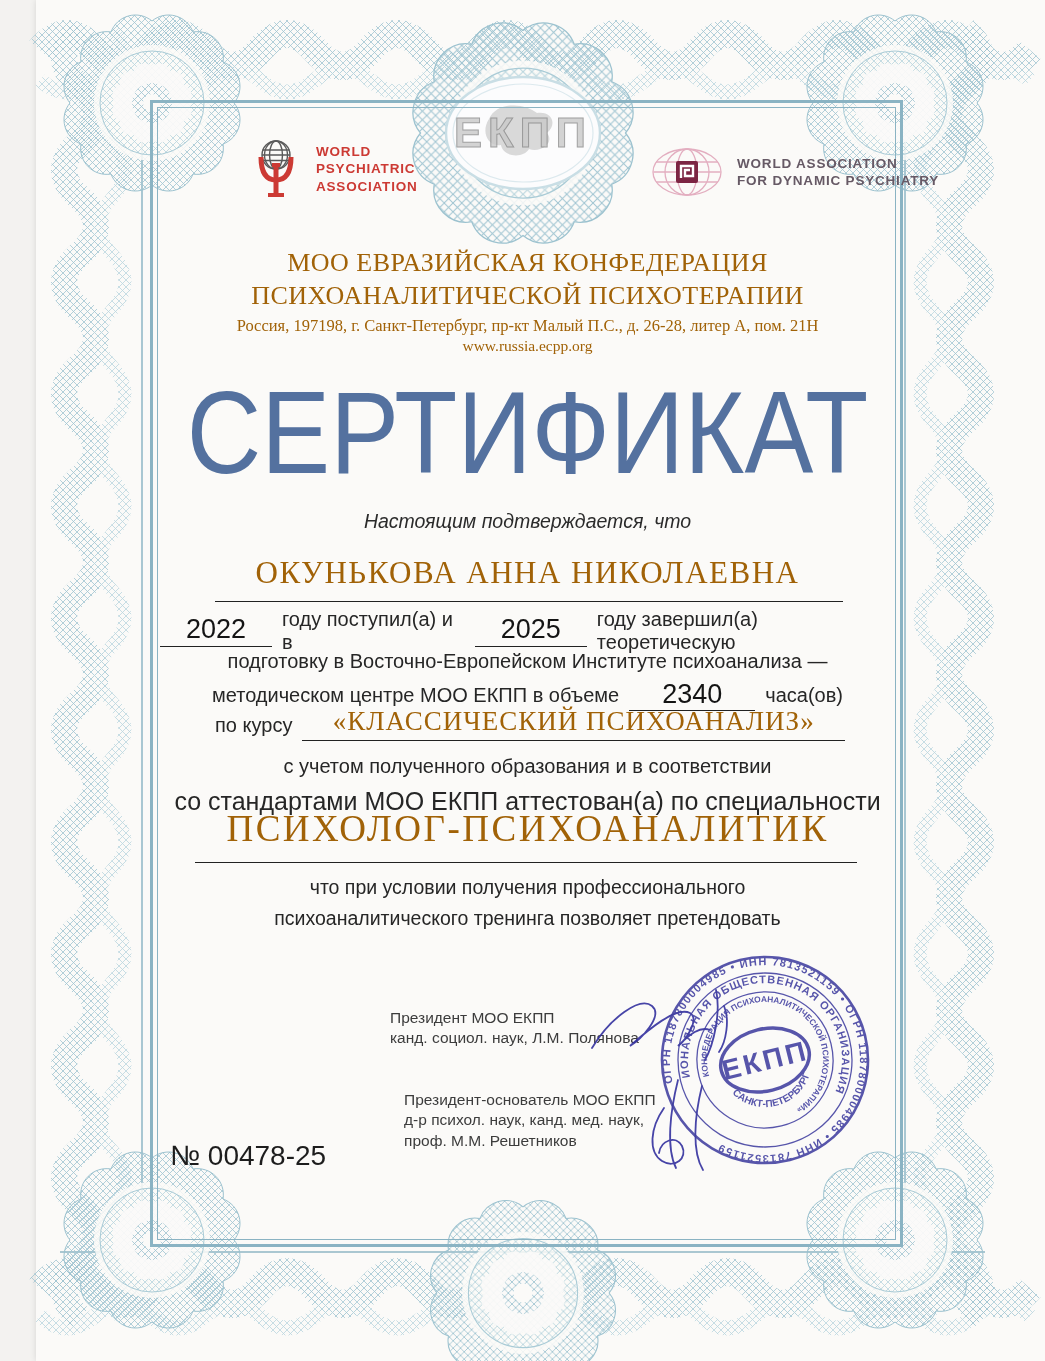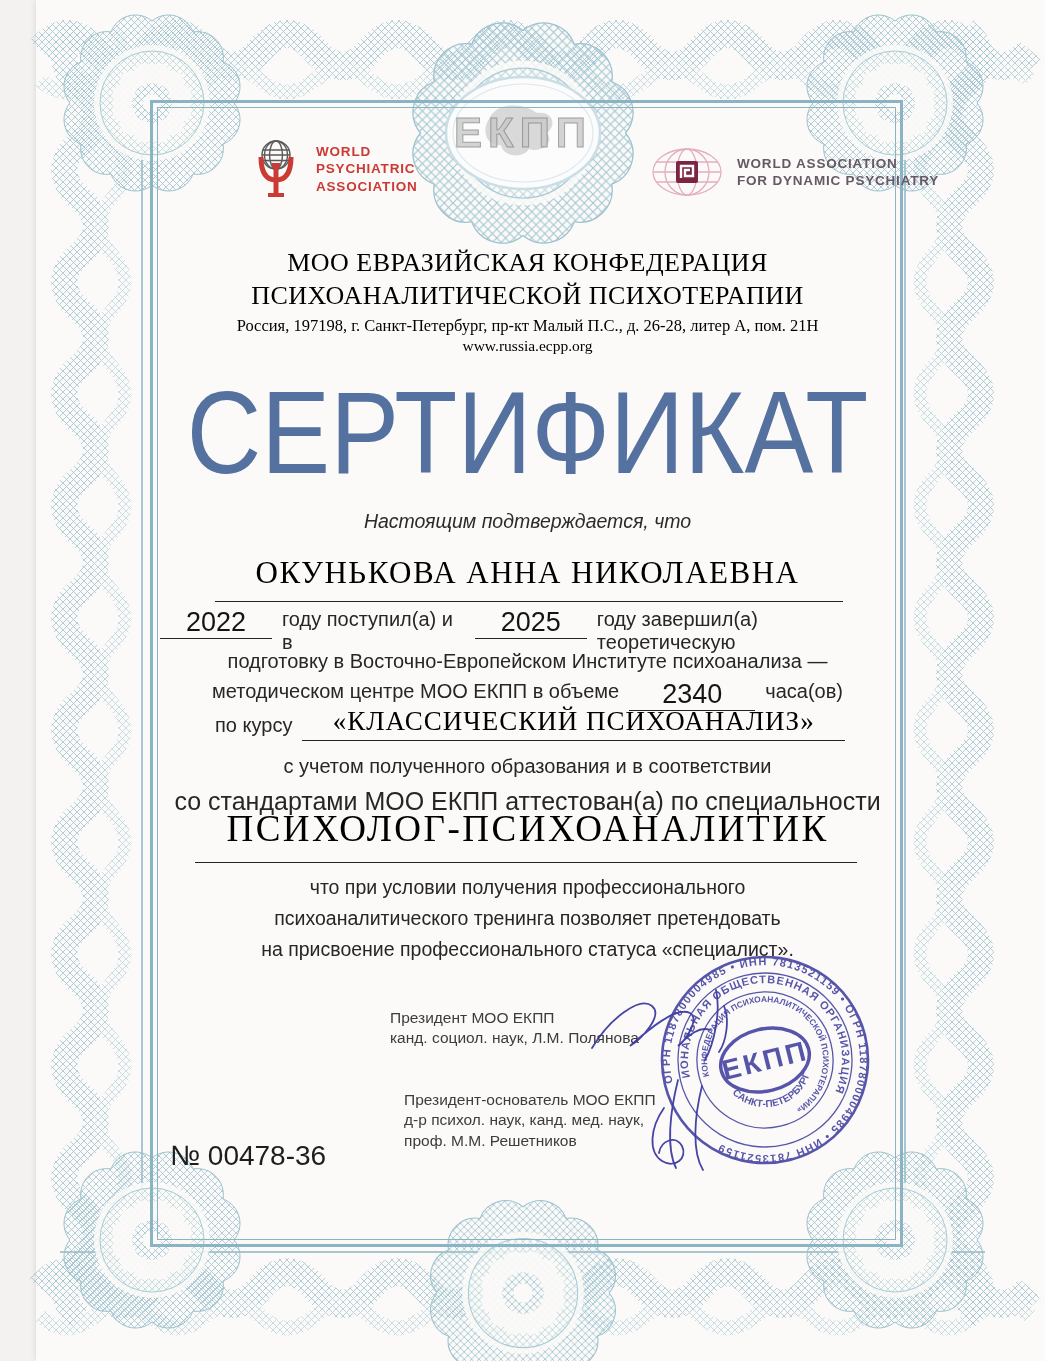--- a/index.html
+++ b/index.html
@@ -1,25 +1,25 @@
 <!DOCTYPE html>
 <html><head>
 <meta charset="utf-8">
 <style>
   html,body{margin:0;padding:0;background:#eceae8;font-family:"Liberation Sans",sans-serif;}
   .page{position:relative;width:1045px;height:1361px;background:#f3f2f0;overflow:hidden;}
   .paper{position:absolute;left:36px;top:0;right:0;bottom:0;background:#fbfaf8;box-shadow:0 0 6px rgba(0,0,0,.12);}
   .abs{position:absolute;}
   .ctr{left:160px;right:150px;text-align:center;}
   .sans{font-family:"Liberation Sans",sans-serif;color:#262626;}
-  .serif{font-family:"Liberation Serif",serif;color:#000000;}
+  .serif{font-family:"Liberation Serif",serif;color:#a16207;}
   .rule{position:absolute;border-top:1.6px solid #222;}
   .blank{display:inline-block;min-width:96px;text-align:center;border-bottom:1.6px solid #222;
          font-size:27px;line-height:1.05;padding:0 8px 2px;color:#141414;font-family:"Liberation Sans",sans-serif;}
-  .fillrow{display:flex;justify-content:center;align-items:flex-start;gap:10px;font-size:20px;}
+  .fillrow{display:flex;justify-content:center;align-items:center;gap:10px;font-size:20px;}
   .title{font-size:111px;line-height:1;color:#54719f;letter-spacing:0px;
          transform:scale(.93,1.06);transform-origin:50% 0;white-space:nowrap;font-weight:400;}
   .logo-txt{font-size:13.5px;font-weight:bold;letter-spacing:.8px;line-height:1.28;}
   .sigtxt{font-size:15.5px;line-height:1.32;color:#3c3c3c;font-weight:500;}
   svg text{font-family:"Liberation Sans",sans-serif;}
 </style>
 </head>
 <body>
 
 <div class="page">
@@ -150,21 +150,20 @@
   </div>
 
   <div class="abs ctr sans" style="top:755px;font-size:20px;">с учетом полученного образования и в соответствии</div>
   <div class="abs ctr sans" style="top:787px;font-size:25px;">со стандартами МОО ЕКПП аттестован(а) по специальности</div>
 
   <div class="abs ctr serif" style="top:807px;font-size:37px;letter-spacing:2.5px;">ПСИХОЛОГ-ПСИХОАНАЛИТИК</div>
   <div class="rule" style="left:195px;right:188px;top:862px;"></div>
 
   <div class="abs ctr sans" style="top:876px;font-size:19.5px;">что при условии получения профессионального</div>
   <div class="abs ctr sans" style="top:907px;font-size:19.5px;">психоаналитического тренинга позволяет претендовать</div>
-  <div class="abs ctr sans" style="top:938px;font-size:19.5px;">на присвоение профессионального статуса «специалист».</div>
 
   <div class="abs sigtxt" style="left:390px;top:1008px;">
     <div>Президент МОО ЕКПП</div>
     <div>канд. социол. наук, Л.М. Полянова</div>
   </div>
   <div class="abs sigtxt" style="left:404px;top:1090px;">
     <div>Президент-основатель МОО ЕКПП</div>
     <div>д-р психол. наук, канд. мед. наук,</div>
     <div>проф. М.М. Решетников</div>
   </div>
@@ -201,14 +200,14 @@
         </text>
         <text font-size="10" font-weight="bold" text-anchor="middle">
           <textPath href="#sc4" startOffset="50%">САНКТ-ПЕТЕРБУРГ</textPath>
         </text>
         <ellipse rx="45" ry="31" fill="none" stroke="#413fa0" stroke-width="3.5"></ellipse>
         <text y="10" text-anchor="middle" font-size="28" font-weight="bold" letter-spacing="3">ЕКПП</text>
       </g>
     </svg>
   </div>
 
-  <div class="abs sans" style="left:170px;top:1140px;font-size:28px;color:#1d1d1d;">№ 00478-36</div>
+  <div class="abs sans" style="left:170px;top:1140px;font-size:28px;color:#1d1d1d;">№ 00478-25</div>
 </div>
 
 </body></html>

